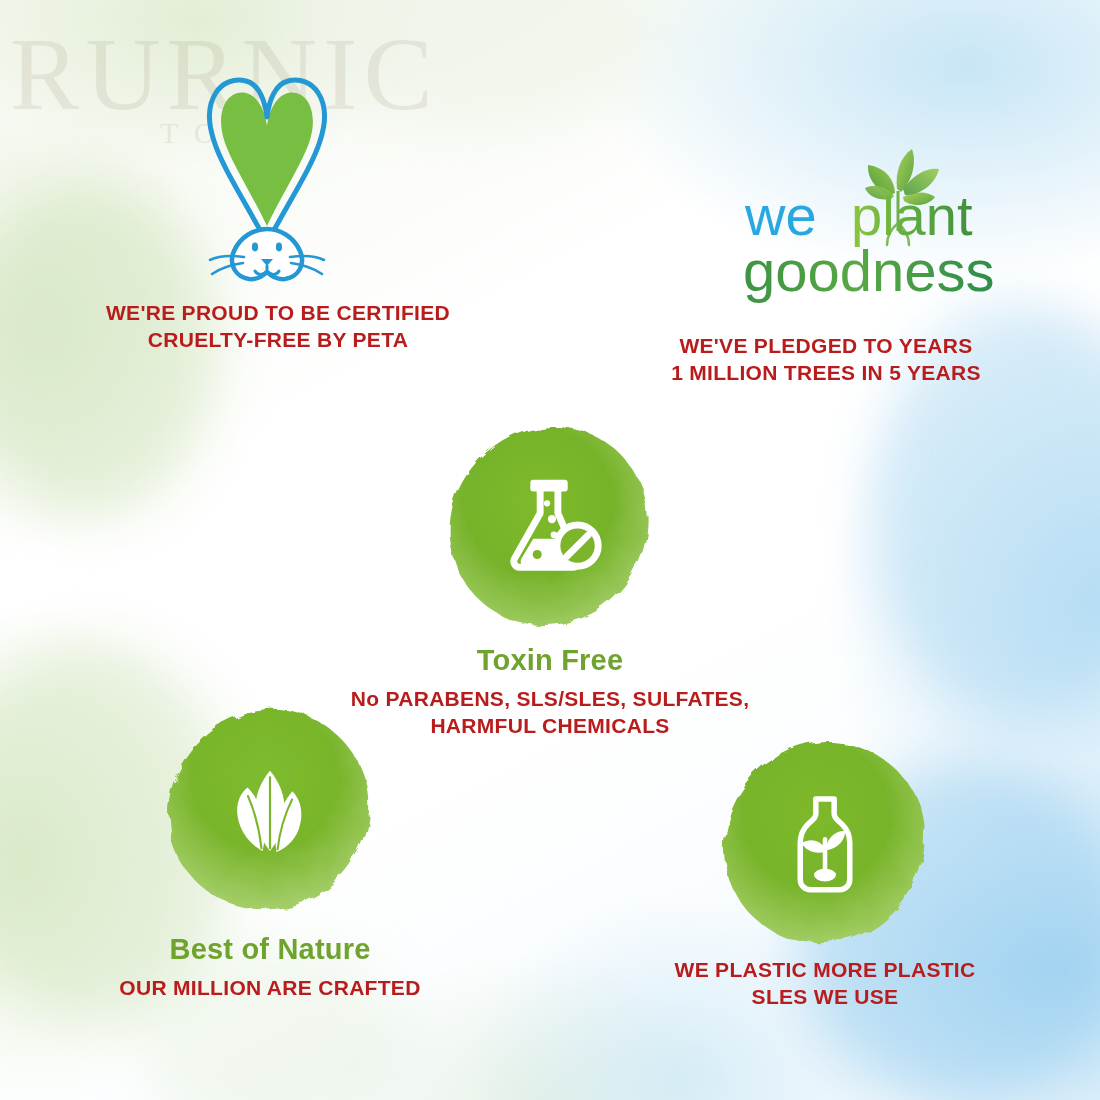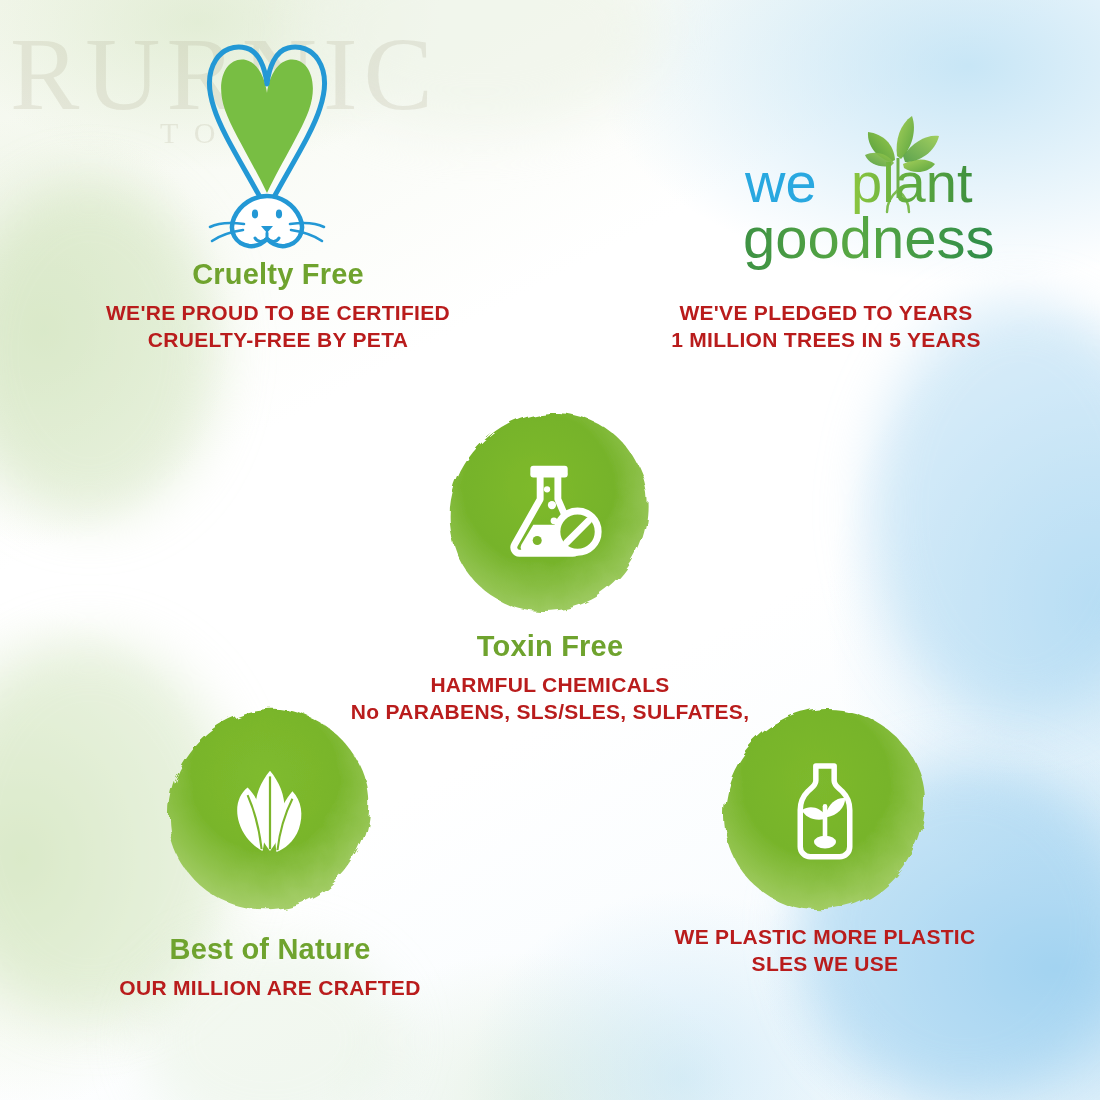--- a/index.html
+++ b/index.html
@@ -37,21 +37,21 @@
   #watermark{
     position:absolute; left:10px; top:26px; z-index:1;
     opacity:.16; pointer-events:none;
     font-family:"Liberation Serif", serif;
     color:#9a9374; white-space:nowrap;
   }
   #watermark .wm-main{ font-size:104px; letter-spacing:6px; line-height:.92; }
   #watermark .wm-sub{ font-size:30px; letter-spacing:16px; margin-left:150px; margin-top:-6px; }
 
   
-  #page{ position:absolute; inset:0; z-index:2; }
+  #page{ position:absolute; inset:0; z-index:2;margin-top:33px; }
   .cell{ position:absolute; text-align:center; }
 
   .badge-title{
     color:#6FA32E;
     font-weight:bold;
     font-size:29px;
     letter-spacing:.2px;
     white-space:nowrap;
   }
   .badge-desc{
@@ -65,22 +65,22 @@
   }
 
   
   .disc{ position:relative; width:210px; height:210px; margin:0 auto; }
   .disc .wc{ position:absolute; inset:0; }
   .disc .ico{ position:absolute; inset:0; display:flex; align-items:center; justify-content:center; }
 
   
   #cell-cruelty   { left:18px;  top:258px; width:520px; }
   #cell-plant     { left:570px; top:300px; width:512px; }
-  #cell-toxin     { left:290px; top:406px; width:520px; }
-  #cell-nature    { left:10px;  top:705px; width:520px; }
+  #cell-toxin     { left:290px; top:387px; width:520px; }
+  #cell-nature    { left:10px;  top:672px; width:520px; }
   #cell-plastic   { left:565px; top:705px; width:520px; }
 
   #bunny-logo     { position:absolute; left:170px; top:38px;  width:195px; height:215px; }
   #wpg-logo       { position:absolute; left:735px; top:110px; width:290px; height:165px; }
 </style>
 </head>
 <body>
 
 <div id="bg">
   <div class="blotch b1"></div>
@@ -161,21 +161,20 @@
 
       <text x="10" y="92" font-family="'Liberation Sans',sans-serif" font-size="56" font-weight="normal" fill="#29A8E0">we</text>
 
       <text x="116" y="92" font-family="'Liberation Sans',sans-serif" font-size="56" font-weight="normal" fill="url(#gPlant)">plant</text>
 
       <text x="8" y="148" font-family="'Liberation Sans',sans-serif" font-size="58" font-weight="normal" fill="url(#gGood)">goodness</text>
     </svg>
   </div>
 
   <div class="cell" id="cell-cruelty">
-    <div class="badge-title">Cruelty Free</div>
     <div class="badge-desc">
       <div>WE'RE PROUD TO BE CERTIFIED</div>
       <div>CRUELTY-FREE BY PETA</div>
     </div>
   </div>
 
   <div class="cell" id="cell-plant">
     <div class="badge-desc" style="margin-top:0">
       <div>WE'VE PLEDGED TO YEARS</div>
       <div>1 MILLION TREES IN 5 YEARS</div>
@@ -213,22 +212,22 @@
           <circle cx="64" cy="70" r="3.4" fill="#ffffff"></circle>
           <circle cx="47" cy="90" r="4.6" fill="#7CB52B"></circle>
 
           <circle cx="88" cy="81" r="21" fill="#7CB52B" stroke="#ffffff" stroke-width="7"></circle>
           <line x1="77" y1="92" x2="99" y2="70" stroke="#ffffff" stroke-width="7" stroke-linecap="round"></line>
         </svg>
       </div>
     </div>
     <div class="badge-title" style="margin-top:14px">Toxin Free</div>
     <div class="badge-desc">
+      <div>No PARABENS, SLS/SLES, SULFATES,</div>
       <div>HARMFUL CHEMICALS</div>
-      <div>No PARABENS, SLS/SLES, SULFATES,</div>
     </div>
   </div>
 
   <div class="cell" id="cell-nature">
     <div class="disc">
       <svg class="wc" viewBox="0 0 210 210">
         <defs>
           <radialGradient id="wcN" cx="48%" cy="34%" r="66%">
             <stop offset="0%" stop-color="#7FBB2E"></stop>
             <stop offset="55%" stop-color="#79B52B"></stop>

